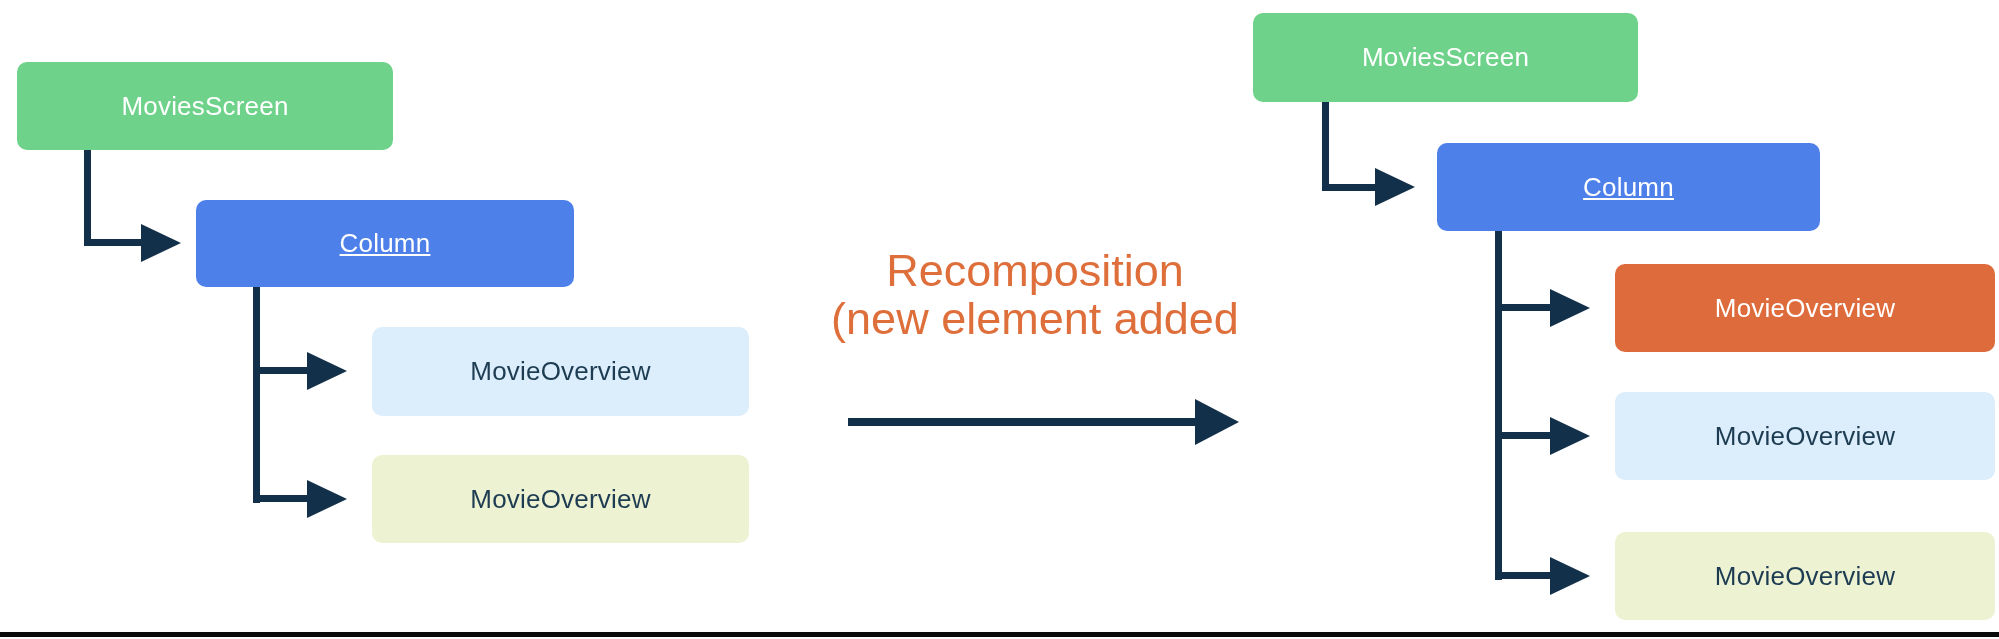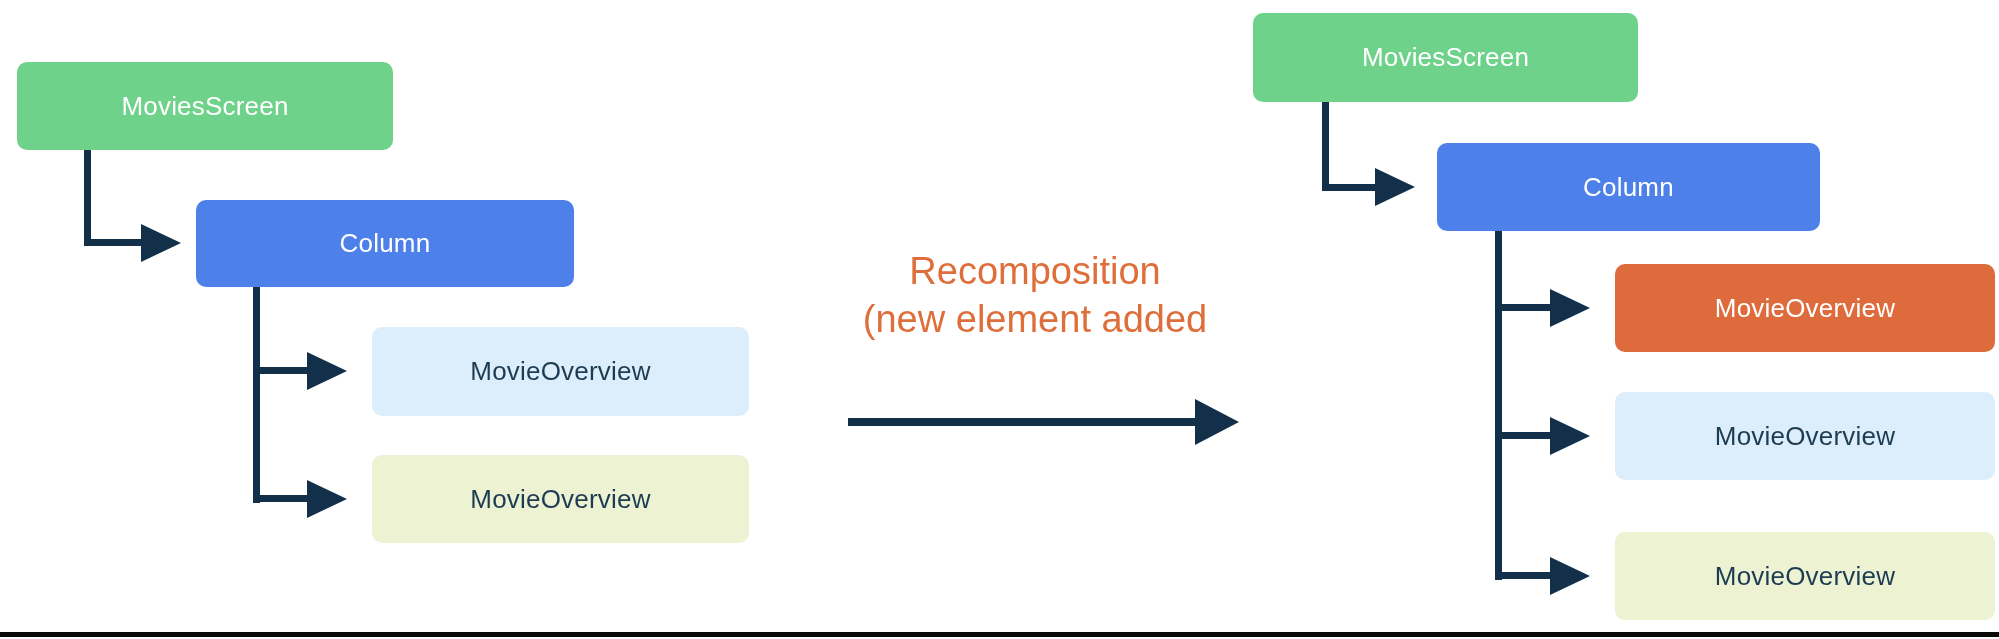--- a/index.html
+++ b/index.html
@@ -15,21 +15,21 @@
     position:absolute;
     display:flex;
     align-items:center;
     justify-content:center;
     border-radius:10px;
     font-size:26px;
     letter-spacing:0.2px;
     white-space:nowrap;
   }
   .box.green       { background:#6ED28A; color:#ffffff; }
-  .box.blue        { background:#4D81E9; color:#ffffff; }
+  .box.blue        { background:#4D81E9; color:#ffffff;text-decoration:underline; }
   .box.orange      { background:#DE6B3B; color:#ffffff; }
   .box.lightblue   { background:#DCEDFB; color:#1D3C52; }
   .box.lightyellow { background:#EDF2D3; color:#1D3C52; }
   .line {
     position:absolute;
     background:#13304A;
   }
   .arrowhead {
     position:absolute;
     width:0; height:0;
@@ -40,21 +40,21 @@
   .arrowhead.big {
     border-top-width:23px;
     border-bottom-width:23px;
     border-left-width:44px;
   }
   #annotation {
     position:absolute;
     left:820px; top:247px; width:430px;
     text-align:center;
     color:#DE6E3A;
-    font-size:38px;
+    font-size:45px;
     line-height:48px;
     font-weight:500;
   }
   #bottom-rule {
     position:absolute;
     left:0; top:632px; width:1999px; height:5px;
     background:#0a0a0a;
   }
 </style>
 </head>

